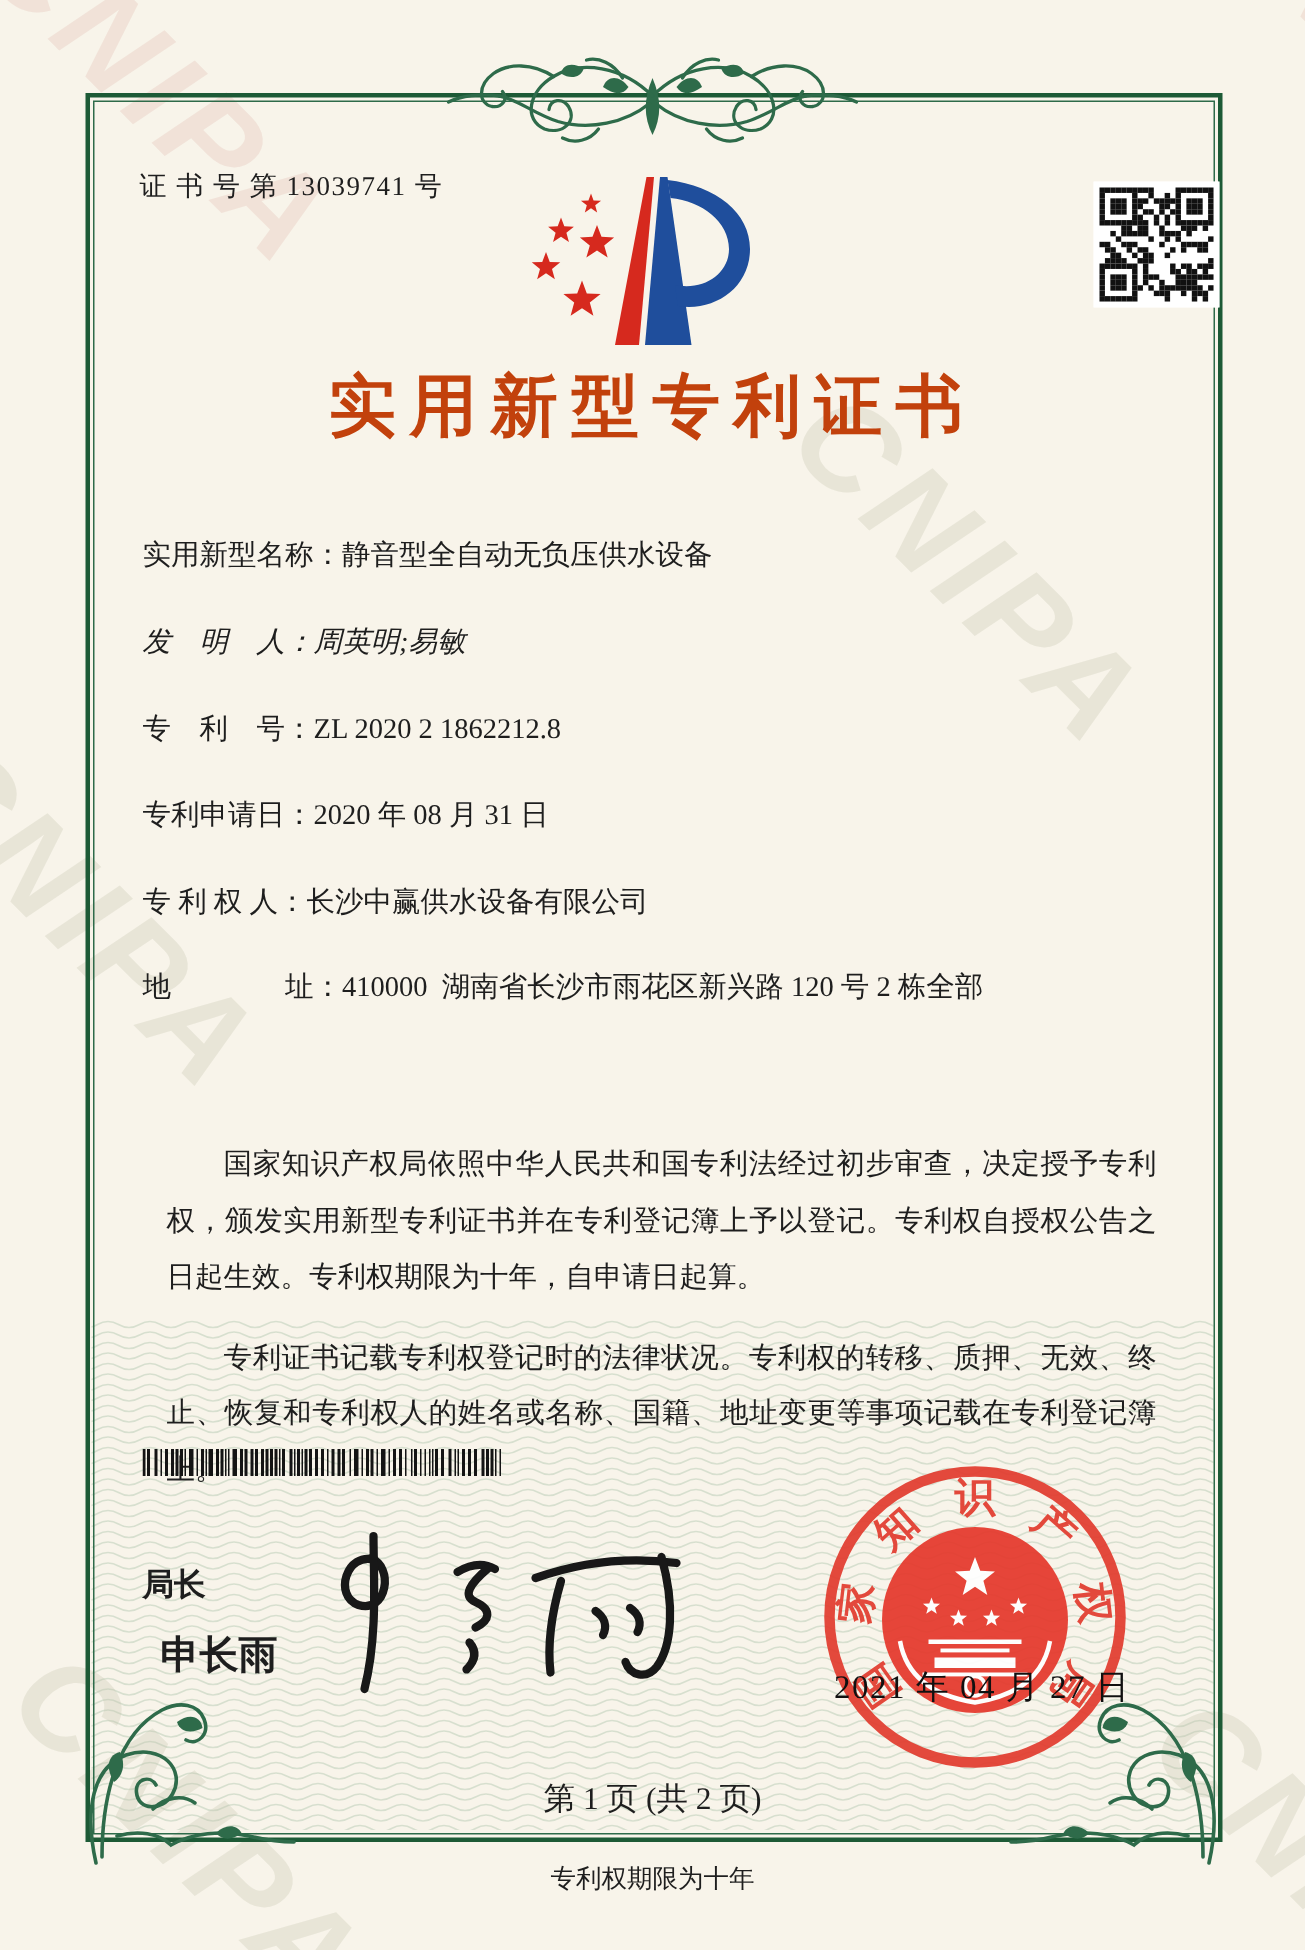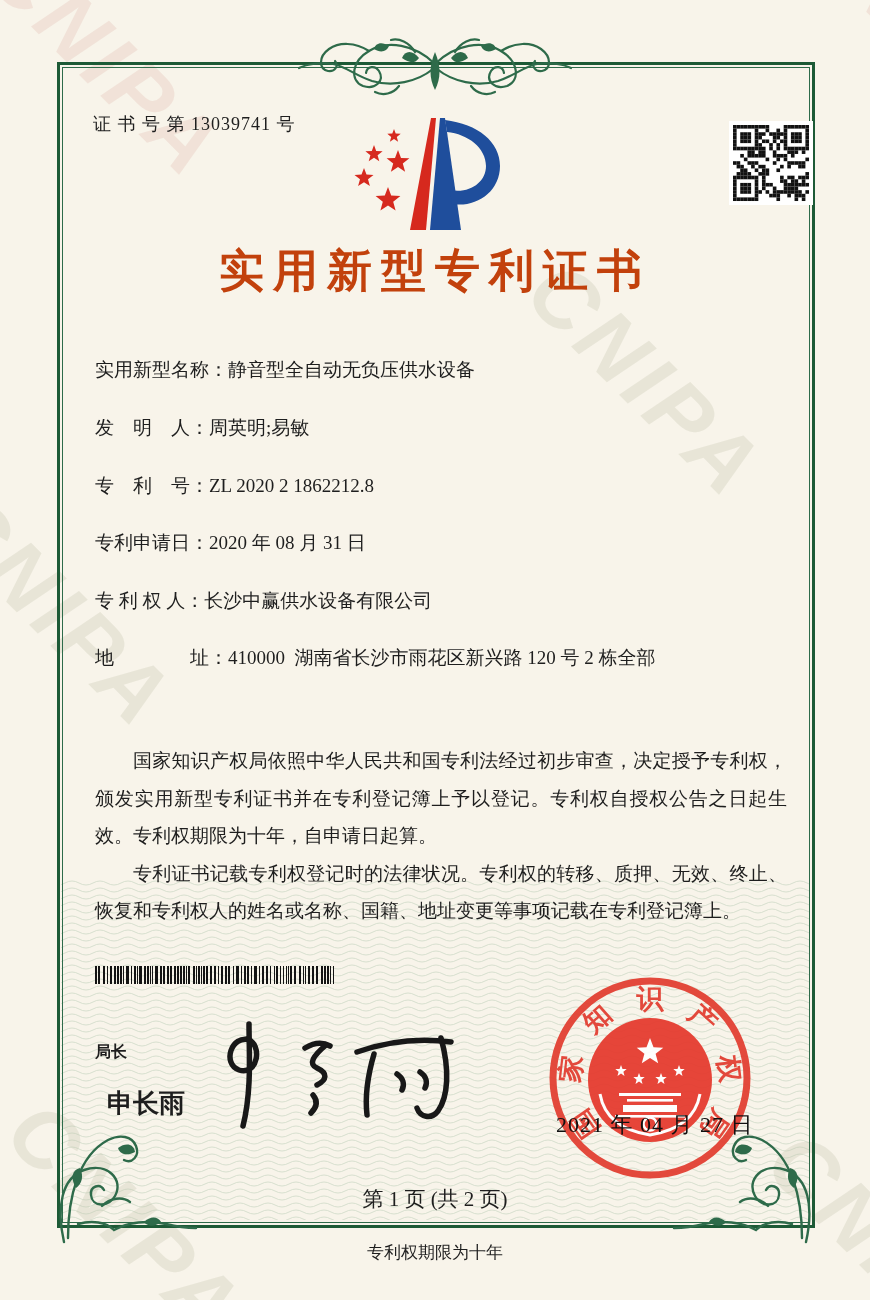--- a/index.html
+++ b/index.html
@@ -27,23 +27,23 @@
   .logo{position:absolute;left:348px;top:110px;}
   .qr{position:absolute;left:729px;top:121px;background:#fff;}
   .title{position:absolute;left:0;top:241px;width:100%;text-align:center;
          font-size:45px;font-weight:700;letter-spacing:9px;color:#c2410c;}
   .frow{position:absolute;left:95px;font-size:19px;white-space:nowrap;}
   .flabel{white-space:pre;}
   .fval{white-space:pre;}
   .grant2{position:absolute;left:455px;top:0;white-space:nowrap;}
   .paras{position:absolute;left:95px;top:742px;width:692px;font-size:19px;
          line-height:37.5px;text-align:justify;}
-  .paras p{margin:0;text-indent:2em;}
+  .paras p{margin:16px;text-indent:2em;}
   .barcode{position:absolute;left:95px;top:966px;}
-  .chief-title{position:absolute;left:95px;top:1042px;font-size:16px;font-weight:700;
+  .chief-title{position:absolute;left:95px;top:1042px;font-size:21px;font-weight:700;
          font-family:"Liberation Sans","DejaVu Sans",sans-serif;}
   .chief-name{position:absolute;left:107px;top:1086px;font-size:26px;font-weight:700;
          font-family:"Liberation Sans","DejaVu Sans",sans-serif;}
   .signature{position:absolute;left:205px;top:1018px;z-index:5;}
   .seal{position:absolute;left:546px;top:974px;width:208px;height:208px;z-index:5;opacity:.92;}
   .seal svg{position:absolute;left:0;top:0;}
   .sealchar{position:absolute;left:50%;top:50%;font-size:27px;font-weight:700;
             line-height:1;z-index:6;}
   .seal-date{position:absolute;left:556px;top:1110px;font-size:22px;letter-spacing:1px;
              color:#101010;z-index:7;white-space:pre;}
@@ -414,21 +414,21 @@
         <rect x="47.44" y="76.4" width="3.62" height="3.62" fill="#111"></rect>
         <rect x="65.53999999999999" y="76.4" width="3.62" height="3.62" fill="#111"></rect>
         <rect x="72.78" y="76.4" width="3.62" height="3.62" fill="#111"></rect>
       </svg>
 
     <div class="title">实用新型专利证书</div>
 
     <div class="frow" style="top:357px;">
       <span class="flabel">实用新型名称：</span><span class="fval">静音型全自动无负压供水设备</span>
     </div>
-    <div class="frow" style="top:415px;">
+    <div class="frow" style="top:415px;font-style:italic;">
       <span class="flabel">发　明　人：</span><span class="fval">周英明;易敏</span>
     </div>
     <div class="frow" style="top:473px;">
       <span class="flabel">专　利　号：</span><span class="fval">ZL 2020 2 1862212.8</span>
     </div>
     <div class="frow" style="top:530px;text-align:right;">
       <span class="flabel">专利申请日：</span><span class="fval">2020 年 08 月 31 日</span>
     </div>
     <div class="frow" style="top:588px;">
       <span class="flabel">专 利 权 人：</span><span class="fval">长沙中赢供水设备有限公司</span>

